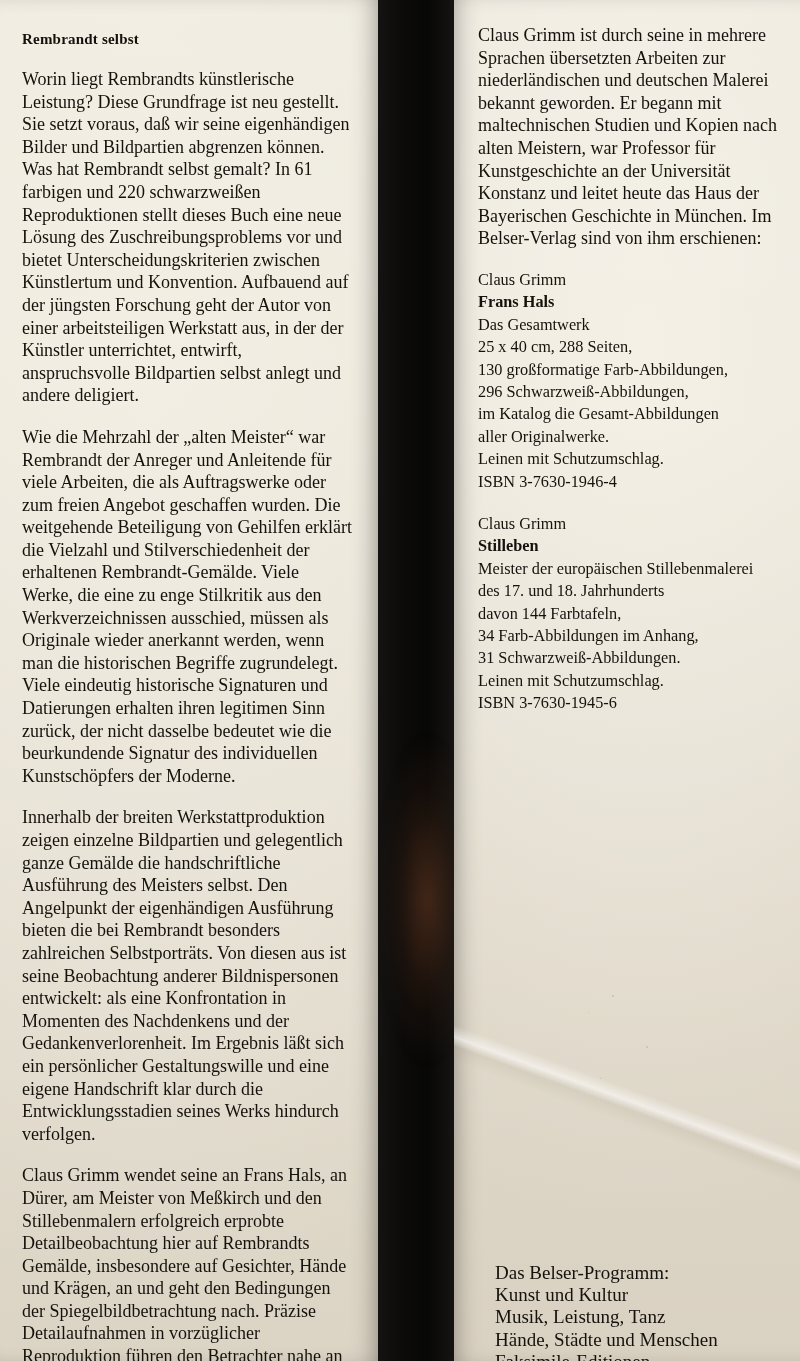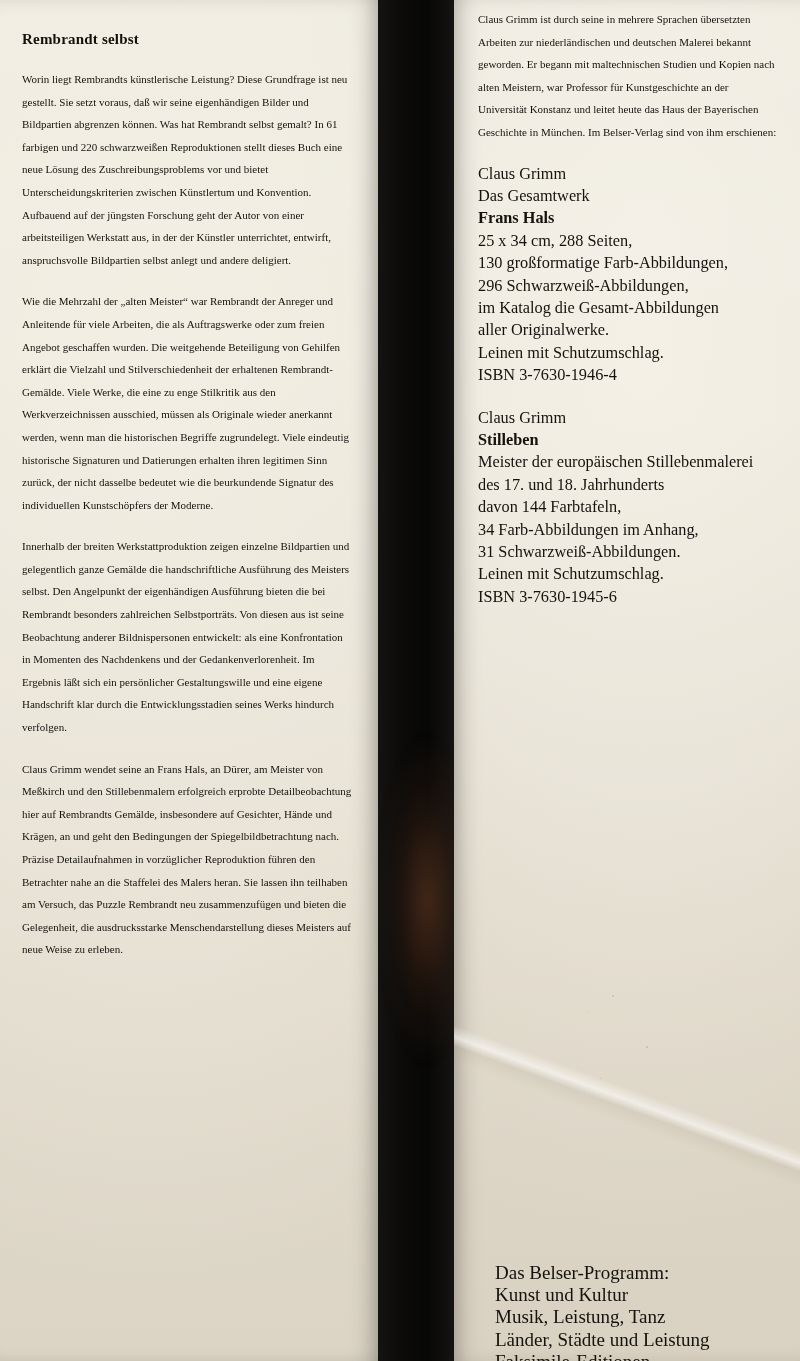--- a/index.html
+++ b/index.html
@@ -110,23 +110,23 @@
 
   h1.title {
     font-size: 15px;
     font-weight: bold;
     letter-spacing: 0.2px;
     margin: 0 0 20px 0;
     line-height: 1.2;
   }
 
   p.para {
-    font-size: 11px;
+    font-size: 18px;
     line-height: 22.6px;
-    margin: 0 0 19px 0;
+    margin: 16px 0 19px 0;
     text-align: left;
     hyphens: none;
   }
   p.para:last-child { margin-bottom: 0; }
 
   .block {
     margin: 0 0 20px 0;
   }
   .line {
     font-size: 16.3px;
@@ -177,23 +177,23 @@
     <p class="para">Wie die Mehrzahl der „alten Meister“ war Rembrandt der Anreger und Anleitende für viele Arbeiten, die als Auftragswerke oder zum freien Angebot geschaffen wurden. Die weitgehende Beteiligung von Gehilfen erklärt die Vielzahl und Stilverschiedenheit der erhaltenen Rembrandt-Gemälde. Viele Werke, die eine zu enge Stilkritik aus den Werkverzeichnissen ausschied, müssen als Originale wieder anerkannt werden, wenn man die historischen Begriffe zugrundelegt. Viele eindeutig historische Signaturen und Datierungen erhalten ihren legitimen Sinn zurück, der nicht dasselbe bedeutet wie die beurkundende Signatur des individuellen Kunstschöpfers der Moderne.</p>
     <p class="para">Innerhalb der breiten Werkstattproduktion zeigen einzelne Bildpartien und gelegentlich ganze Gemälde die handschriftliche Ausführung des Meisters selbst. Den Angelpunkt der eigenhändigen Ausführung bieten die bei Rembrandt besonders zahlreichen Selbstporträts. Von diesen aus ist seine Beobachtung anderer Bildnispersonen entwickelt: als eine Konfrontation in Momenten des Nachdenkens und der Gedankenverlorenheit. Im Ergebnis läßt sich ein persönlicher Gestaltungswille und eine eigene Handschrift klar durch die Entwicklungsstadien seines Werks hindurch verfolgen.</p>
     <p class="para">Claus Grimm wendet seine an Frans Hals, an Dürer, am Meister von Meßkirch und den Stillebenmalern erfolgreich erprobte Detailbeobachtung hier auf Rembrandts Gemälde, insbesondere auf Gesichter, Hände und Krägen, an und geht den Bedingungen der Spiegelbildbetrachtung nach. Präzise Detailaufnahmen in vorzüglicher Reproduktion führen den Betrachter nahe an die Staffelei des Malers heran. Sie lassen ihn teilhaben am Versuch, das Puzzle Rembrandt neu zusammenzufügen und bieten die Gelegenheit, die ausdrucksstarke Menschendarstellung dieses Meisters auf neue Weise zu erleben.</p>
   </div>
 
   <div class="col col-right">
     <p class="para">Claus Grimm ist durch seine in mehrere Sprachen übersetzten Arbeiten zur niederländischen und deutschen Malerei bekannt geworden. Er begann mit maltechnischen Studien und Kopien nach alten Meistern, war Professor für Kunstgeschichte an der Universität Konstanz und leitet heute das Haus der Bayerischen Geschichte in München. Im Belser-Verlag sind von ihm erschienen:</p>
 
     <div class="block">
       <div class="line">Claus Grimm</div>
+      <div class="line bold">Frans Hals</div>
       <div class="line">Das Gesamtwerk</div>
-      <div class="line bold">Frans Hals</div>
-      <div class="line">25 x 34 cm, 288 Seiten,</div>
+      <div class="line">25 x 40 cm, 288 Seiten,</div>
       <div class="line">130 großformatige Farb-Abbildungen,</div>
       <div class="line">296 Schwarzweiß-Abbildungen,</div>
       <div class="line">im Katalog die Gesamt-Abbildungen</div>
       <div class="line">aller Originalwerke.</div>
       <div class="line">Leinen mit Schutzumschlag.</div>
       <div class="line">ISBN 3-7630-1946-4</div>
     </div>
 
     <div class="block">
       <div class="line">Claus Grimm</div>
@@ -205,17 +205,17 @@
       <div class="line">31 Schwarzweiß-Abbildungen.</div>
       <div class="line">Leinen mit Schutzumschlag.</div>
       <div class="line">ISBN 3-7630-1945-6</div>
     </div>
   </div>
 
   <div class="programme">
     <div class="line">Das Belser-Programm:</div>
     <div class="line">Kunst und Kultur</div>
     <div class="line">Musik, Leistung, Tanz</div>
-    <div class="line">Länder, Städte und Leistung</div>
+    <div class="line">Hände, Städte und Menschen</div>
     <div class="line">Faksimile-Editionen</div>
   </div>
 
 </div>
 
 </body></html>

